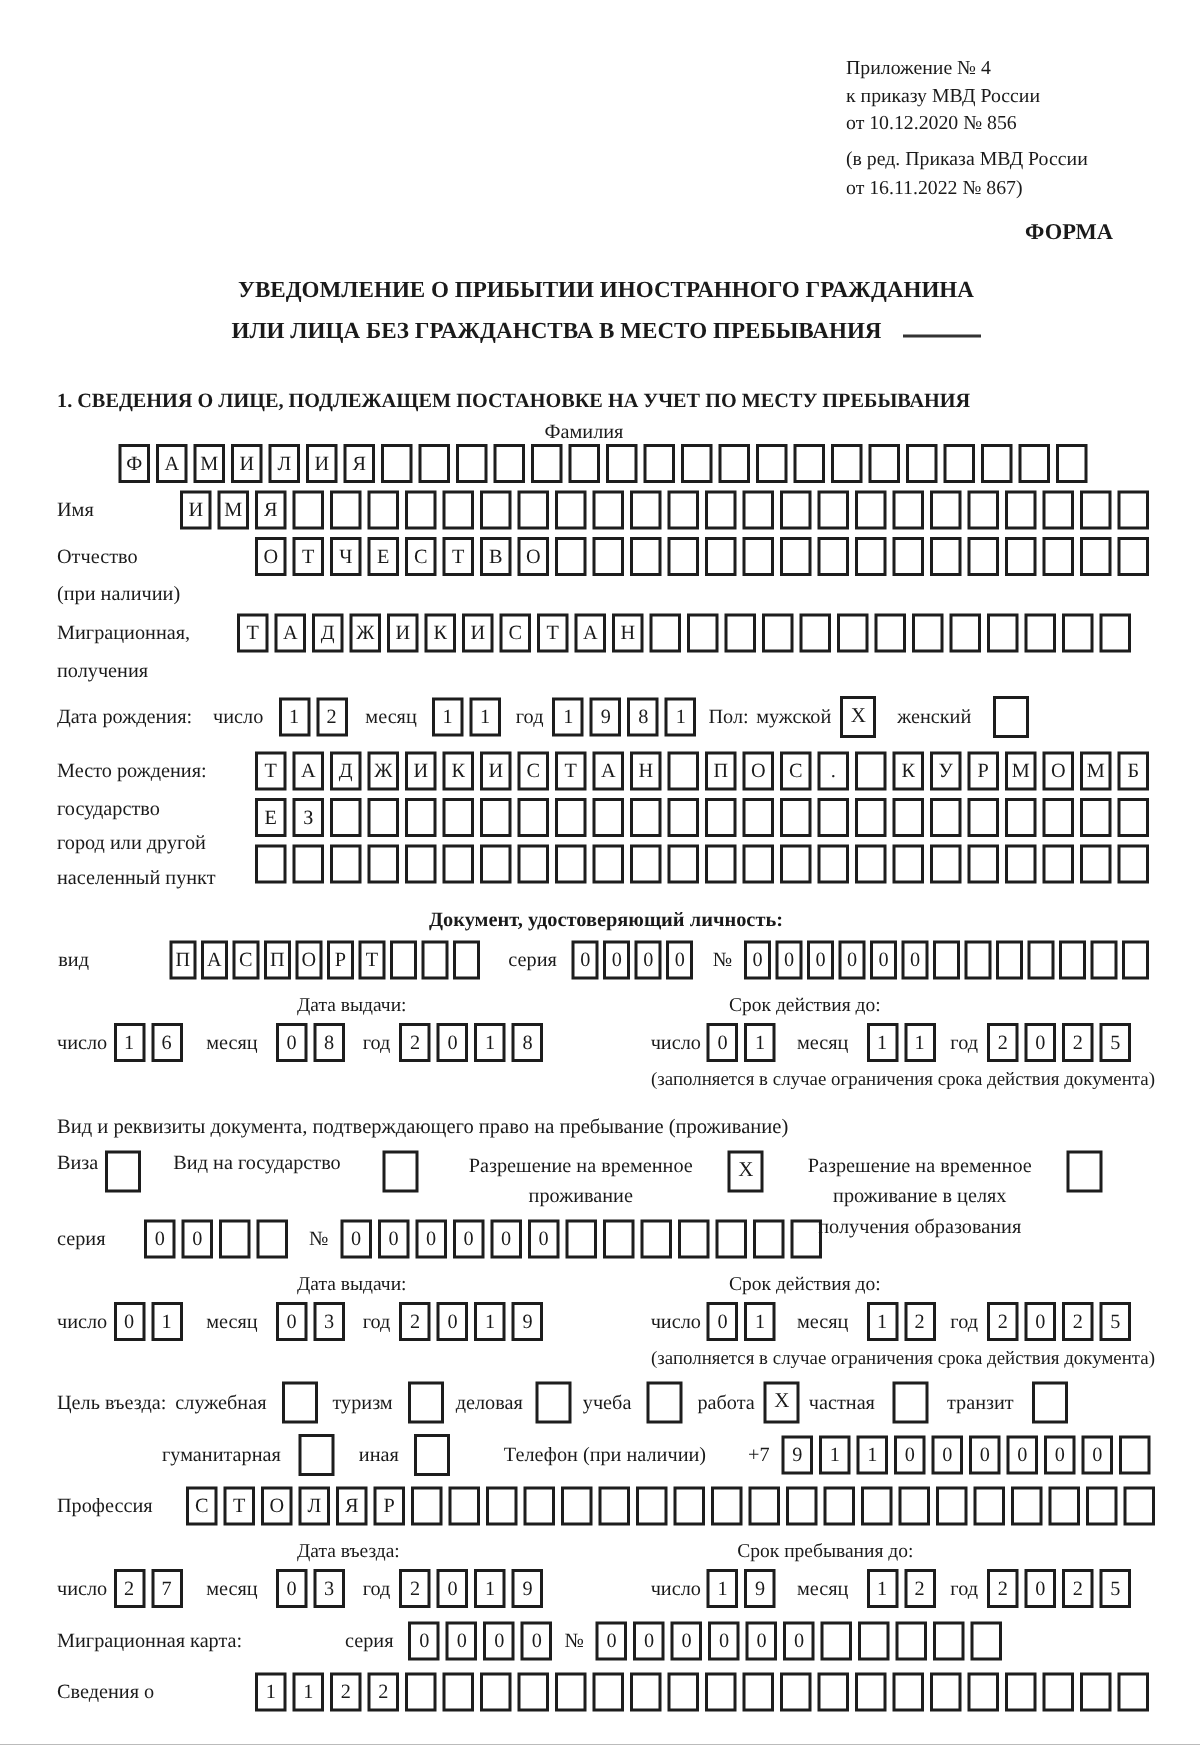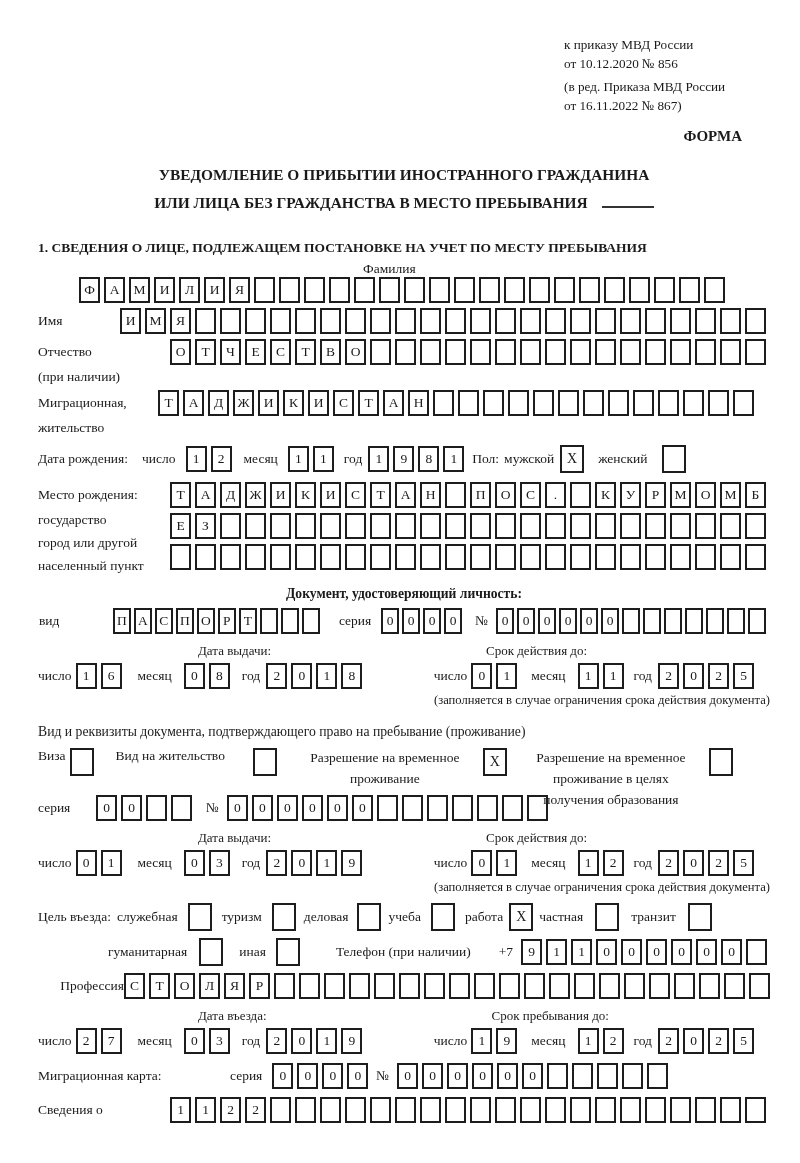--- a/index.html
+++ b/index.html
@@ -31,20 +31,21 @@
   .para{font-size:13.7px;margin-top:10px;line-height:2.0;}
   .wrapc{text-align:center;line-height:1.55;font-size:13.5px;}
   .sp{flex:1;}
 </style>
 </head>
 <body>
 
 <div class="page">
 
   <div class="appendix">
+    <div>Приложение № 4</div>
     <div>к приказу МВД России</div>
     <div>от 10.12.2020 № 856</div>
     <div class="gap">(в ред. Приказа МВД России</div>
     <div>от 16.11.2022 № 867)</div>
   </div>
 
   <div class="forma">ФОРМА</div>
 
   <div class="title">
     <div>УВЕДОМЛЕНИЕ О ПРИБЫТИИ ИНОСТРАННОГО ГРАЖДАНИНА</div>
@@ -148,21 +149,21 @@
         <span class="cell"></span>
         <span class="cell"></span>
         <span class="cell"></span>
         <span class="cell"></span>
       </span>
   </div>
 
   <div class="frow fstart" style="margin-top:2px;">
     <div class="lblcol" style="width:120px;">
       <div class="first">Миграционная,</div>
-      <div>жительство</div>
+      <div>получения</div>
     </div>
     <span class="cells">
         <span class="cell">Т</span>
         <span class="cell">А</span>
         <span class="cell">Д</span>
         <span class="cell">Ж</span>
         <span class="cell">И</span>
         <span class="cell">К</span>
         <span class="cell">И</span>
         <span class="cell">С</span>
@@ -386,21 +387,21 @@
 
   <div class="noteR">(заполняется в случае ограничения срока действия документа)</div>
 
   <div class="para">
     <div>Вид и реквизиты документа, подтверждающего право на пребывание (проживание)</div>
   </div>
 
   <div class="frow fstart" style="margin-top:2px;">
     <span class="lbl">Виза</span>
     <span class="cbox" style="margin-left:4px;"></span>
-    <span class="lbl" style="margin-left:22px;">Вид на жительство</span>
+    <span class="lbl" style="margin-left:22px;">Вид на государство</span>
     <span class="cbox" style="margin-left:28px;"></span>
     <span class="wrapc" style="width:172px;margin-left:22px;">Разрешение на временное проживание</span>
     <span class="cbox" style="margin-left:12px;">X</span>
     <span class="wrapc" style="width:172px;margin-left:18px;">Разрешение на временное проживание в целях получения образования</span>
     <span class="cbox" style="margin-left:12px;"></span>
   </div>
 
   <div class="frow" style="margin-top:-16px;">
     <span class="lbl" style="width:58px;">серия</span>
     <span class="cells">
@@ -504,21 +505,21 @@
         <span class="cell">0</span>
         <span class="cell">0</span>
         <span class="cell">0</span>
         <span class="cell">0</span>
         <span class="cell">0</span>
         <span class="cell">0</span>
         <span class="cell"></span>
       </span>
   </div>
 
-  <div class="frow" style="margin-top:7px;text-align:right;">
+  <div class="frow" style="margin-top:7px;">
     <span class="lbl" style="width:86px;">Профессия</span>
     <span class="cells">
         <span class="cell">С</span>
         <span class="cell">Т</span>
         <span class="cell">О</span>
         <span class="cell">Л</span>
         <span class="cell">Я</span>
         <span class="cell">Р</span>
         <span class="cell"></span>
         <span class="cell"></span>

